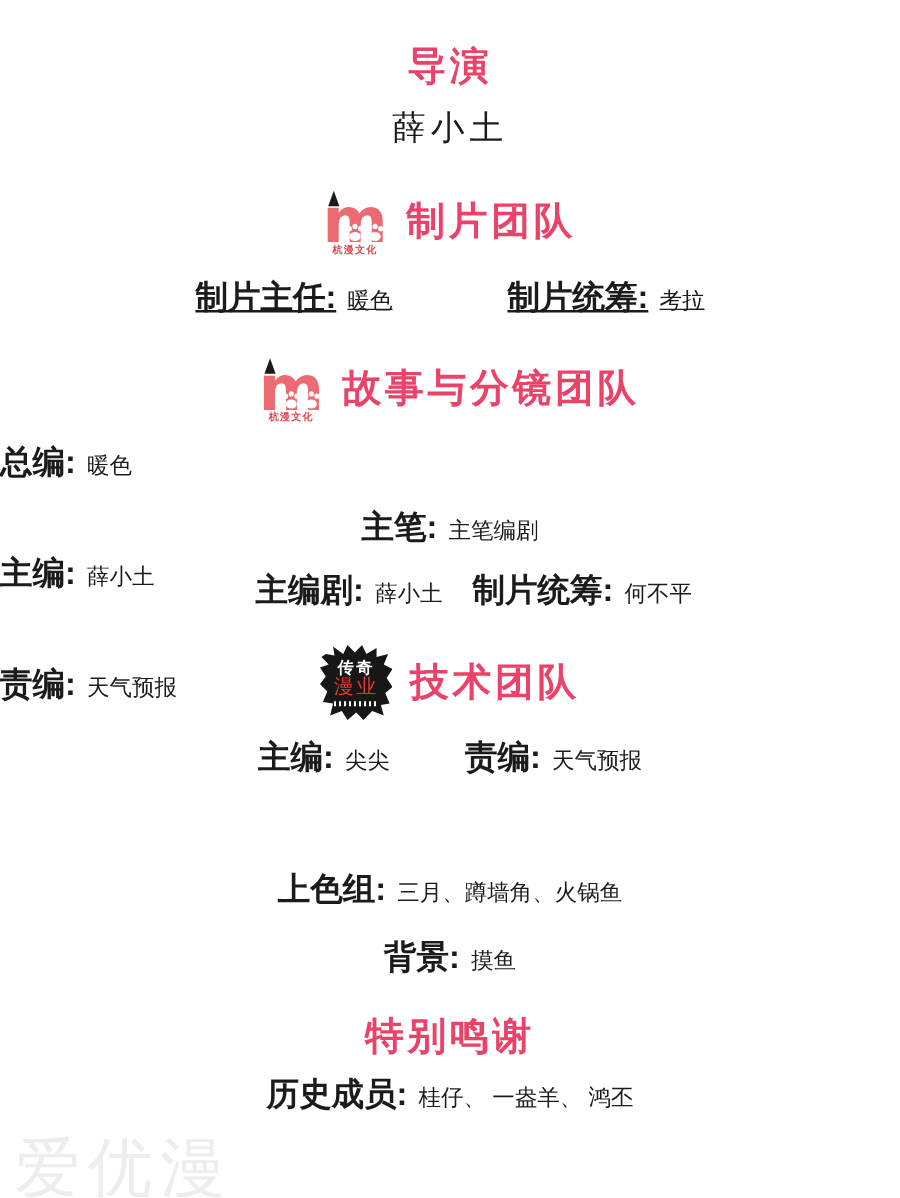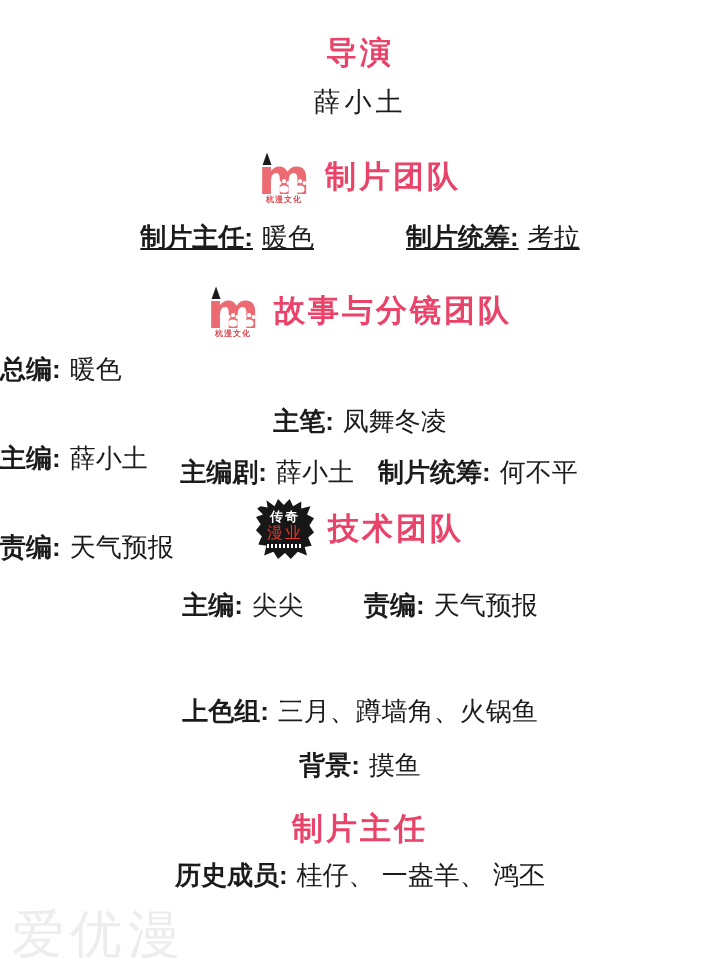--- a/index.html
+++ b/index.html
@@ -26,21 +26,21 @@
     white-space:nowrap;
     text-align:center;
   }
   .header-row{align-items:center;}
   .section-title{
     font-size:31px;font-weight:700;letter-spacing:3px;
     color:var(--header-pink);
   }
   .pair{display:inline-flex;align-items:baseline;}
   .lbl{font-weight:700;font-size:26px;}
-  .val{font-weight:400;font-size:26px;margin-left:9px;}
+  .val{font-weight:400;font-size:18px;margin-left:9px;}
   .name-line{font-size:27px;font-weight:400;letter-spacing:4px;}
 
   
   .logo-hangman{display:inline-flex;flex-direction:column;align-items:center;margin-right:16px;}
   .logo-hangman-caption{
     font-size:8px;font-weight:700;color:#d9474f;letter-spacing:1px;line-height:1;margin-top:-2px;
   }
 
   
   .logo-legend{display:inline-flex;margin-right:14px;}
@@ -139,36 +139,36 @@
     </span>
     <span class="pair">
       <span class="lbl">责编:</span>
       <span class="val">天气预报</span>
     </span>
   </div>
 
   <div class="row" style="top:404px">
     <span class="pair">
       <span class="lbl">主笔:</span>
-      <span class="val">凤舞冬凌</span>
+      <span class="val">主笔编剧</span>
     </span>
   </div>
 
   <div class="row gap-small" style="top:455px">
     <span class="pair">
       <span class="lbl">主编剧:</span>
       <span class="val">薛小土</span>
     </span>
     <span class="pair">
       <span class="lbl">制片统筹:</span>
       <span class="val">何不平</span>
     </span>
   </div>
 
-  <div class="row header-row" style="top:499px">
+  <div class="row header-row" style="top:516px">
     <span class="logo-legend">
       <span class="legend-badge">
         <span class="legend-line1">传奇</span>
         <span class="legend-line2">漫业</span>
         <span class="legend-banner"></span>
       </span>
     </span>
     <span class="section-title">技术团队</span>
   </div>
 
@@ -196,21 +196,21 @@
   </div>
 
   <div class="row" style="top:748px">
     <span class="pair">
       <span class="lbl">背景:</span>
       <span class="val">摸鱼</span>
     </span>
   </div>
 
   <div class="row" style="top:808px">
-    <span class="section-title">制片主任</span>
+    <span class="section-title">特别鸣谢</span>
   </div>
 
   <div class="row" style="top:858px">
     <span class="pair">
       <span class="lbl">历史成员:</span>
       <span class="val">桂仔、 一盎羊、 鸿丕</span>
     </span>
   </div>
 
   <div class="watermark">爱优漫</div>

